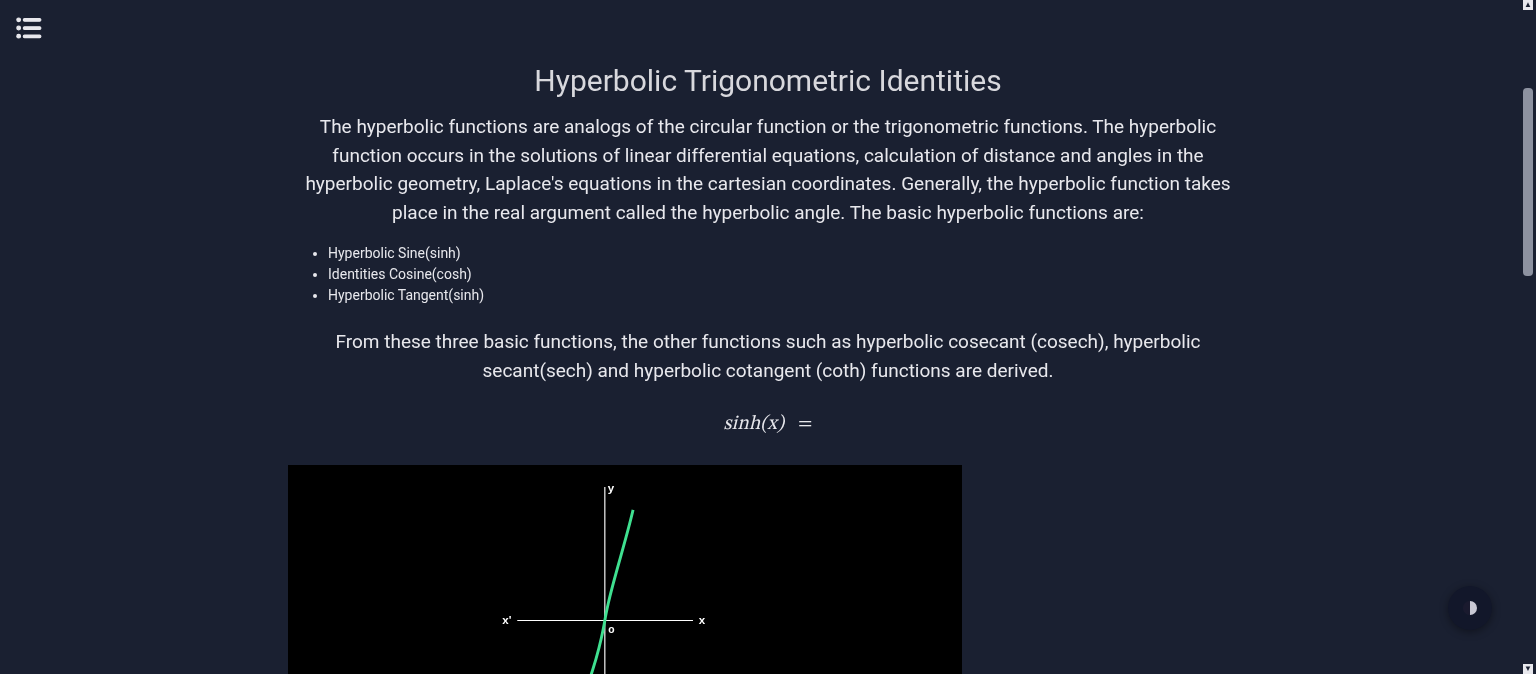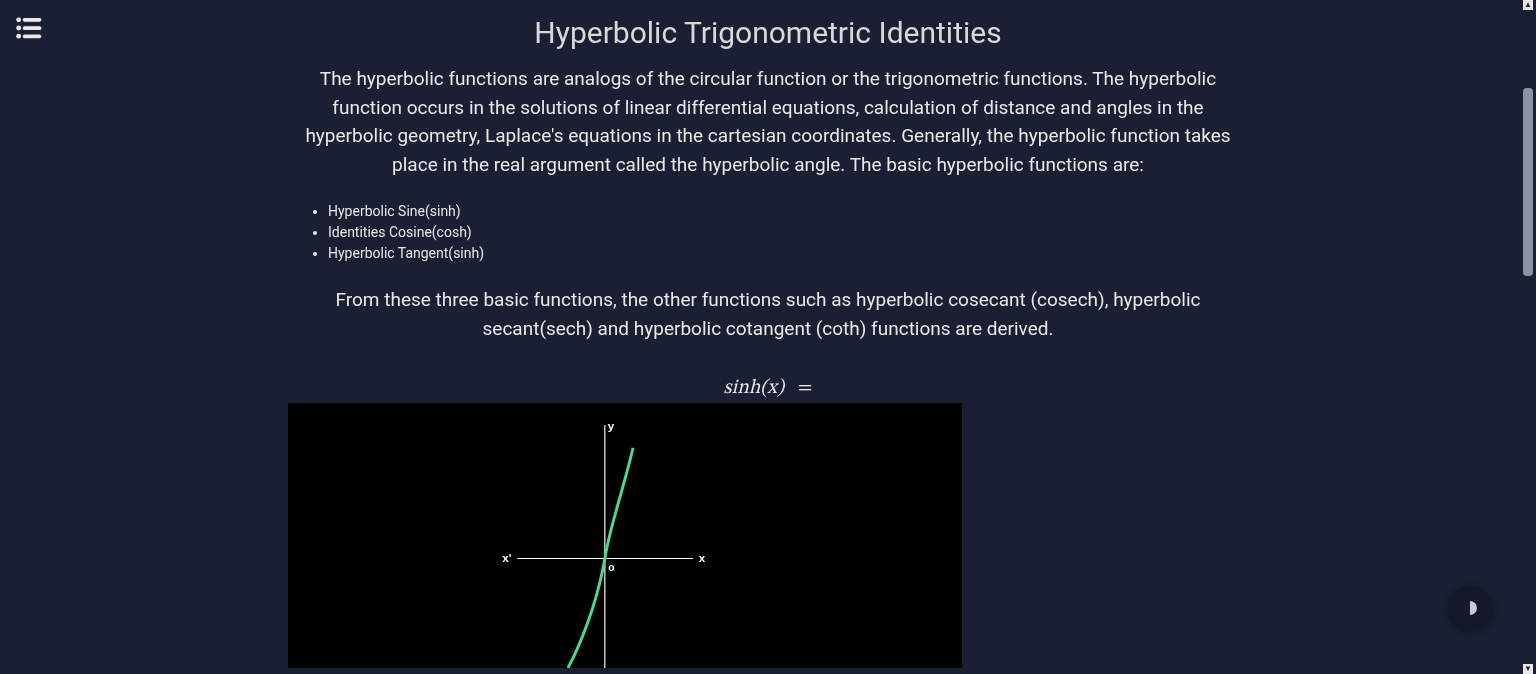--- a/index.html
+++ b/index.html
@@ -34,44 +34,46 @@
       max-width: 1000px;
       margin: 0 auto;
       padding: 10px 20px 0 20px;
       text-align: center;
     }
     .page-title {
       font-size: 30px;
       font-weight: 400;
       color: #d8d8dd;
       margin-bottom: 10px;
+      margin-top: 48px;
     }
     .intro-text {
       font-size: 19px;
       line-height: 1.5;
-      margin-bottom: 22px;
+      margin-bottom: 16px;
     }
     .func-list {
       text-align: left;
       list-style-type: disc;
       padding-left: 40px;
       margin-bottom: 22px;
       font-size: 14px;
       line-height: 1.5;
     }
     .derived-text {
       font-size: 19px;
       line-height: 1.5;
-      margin-bottom: 30px;
+      margin-bottom: 24px;
     }
     .formula {
       display: flex;
       justify-content: center;
       align-items: center;
       gap: 14px;
+      margin-bottom: 26px;
       font-family: "STIX Two Math", "Cambria Math", "Times New Roman", serif;
       font-style: italic;
       font-size: 20px;
     }
     .formula .eq {
       font-style: normal;
     }
     .formula .frac {
       display: inline-flex;
       flex-direction: column;

